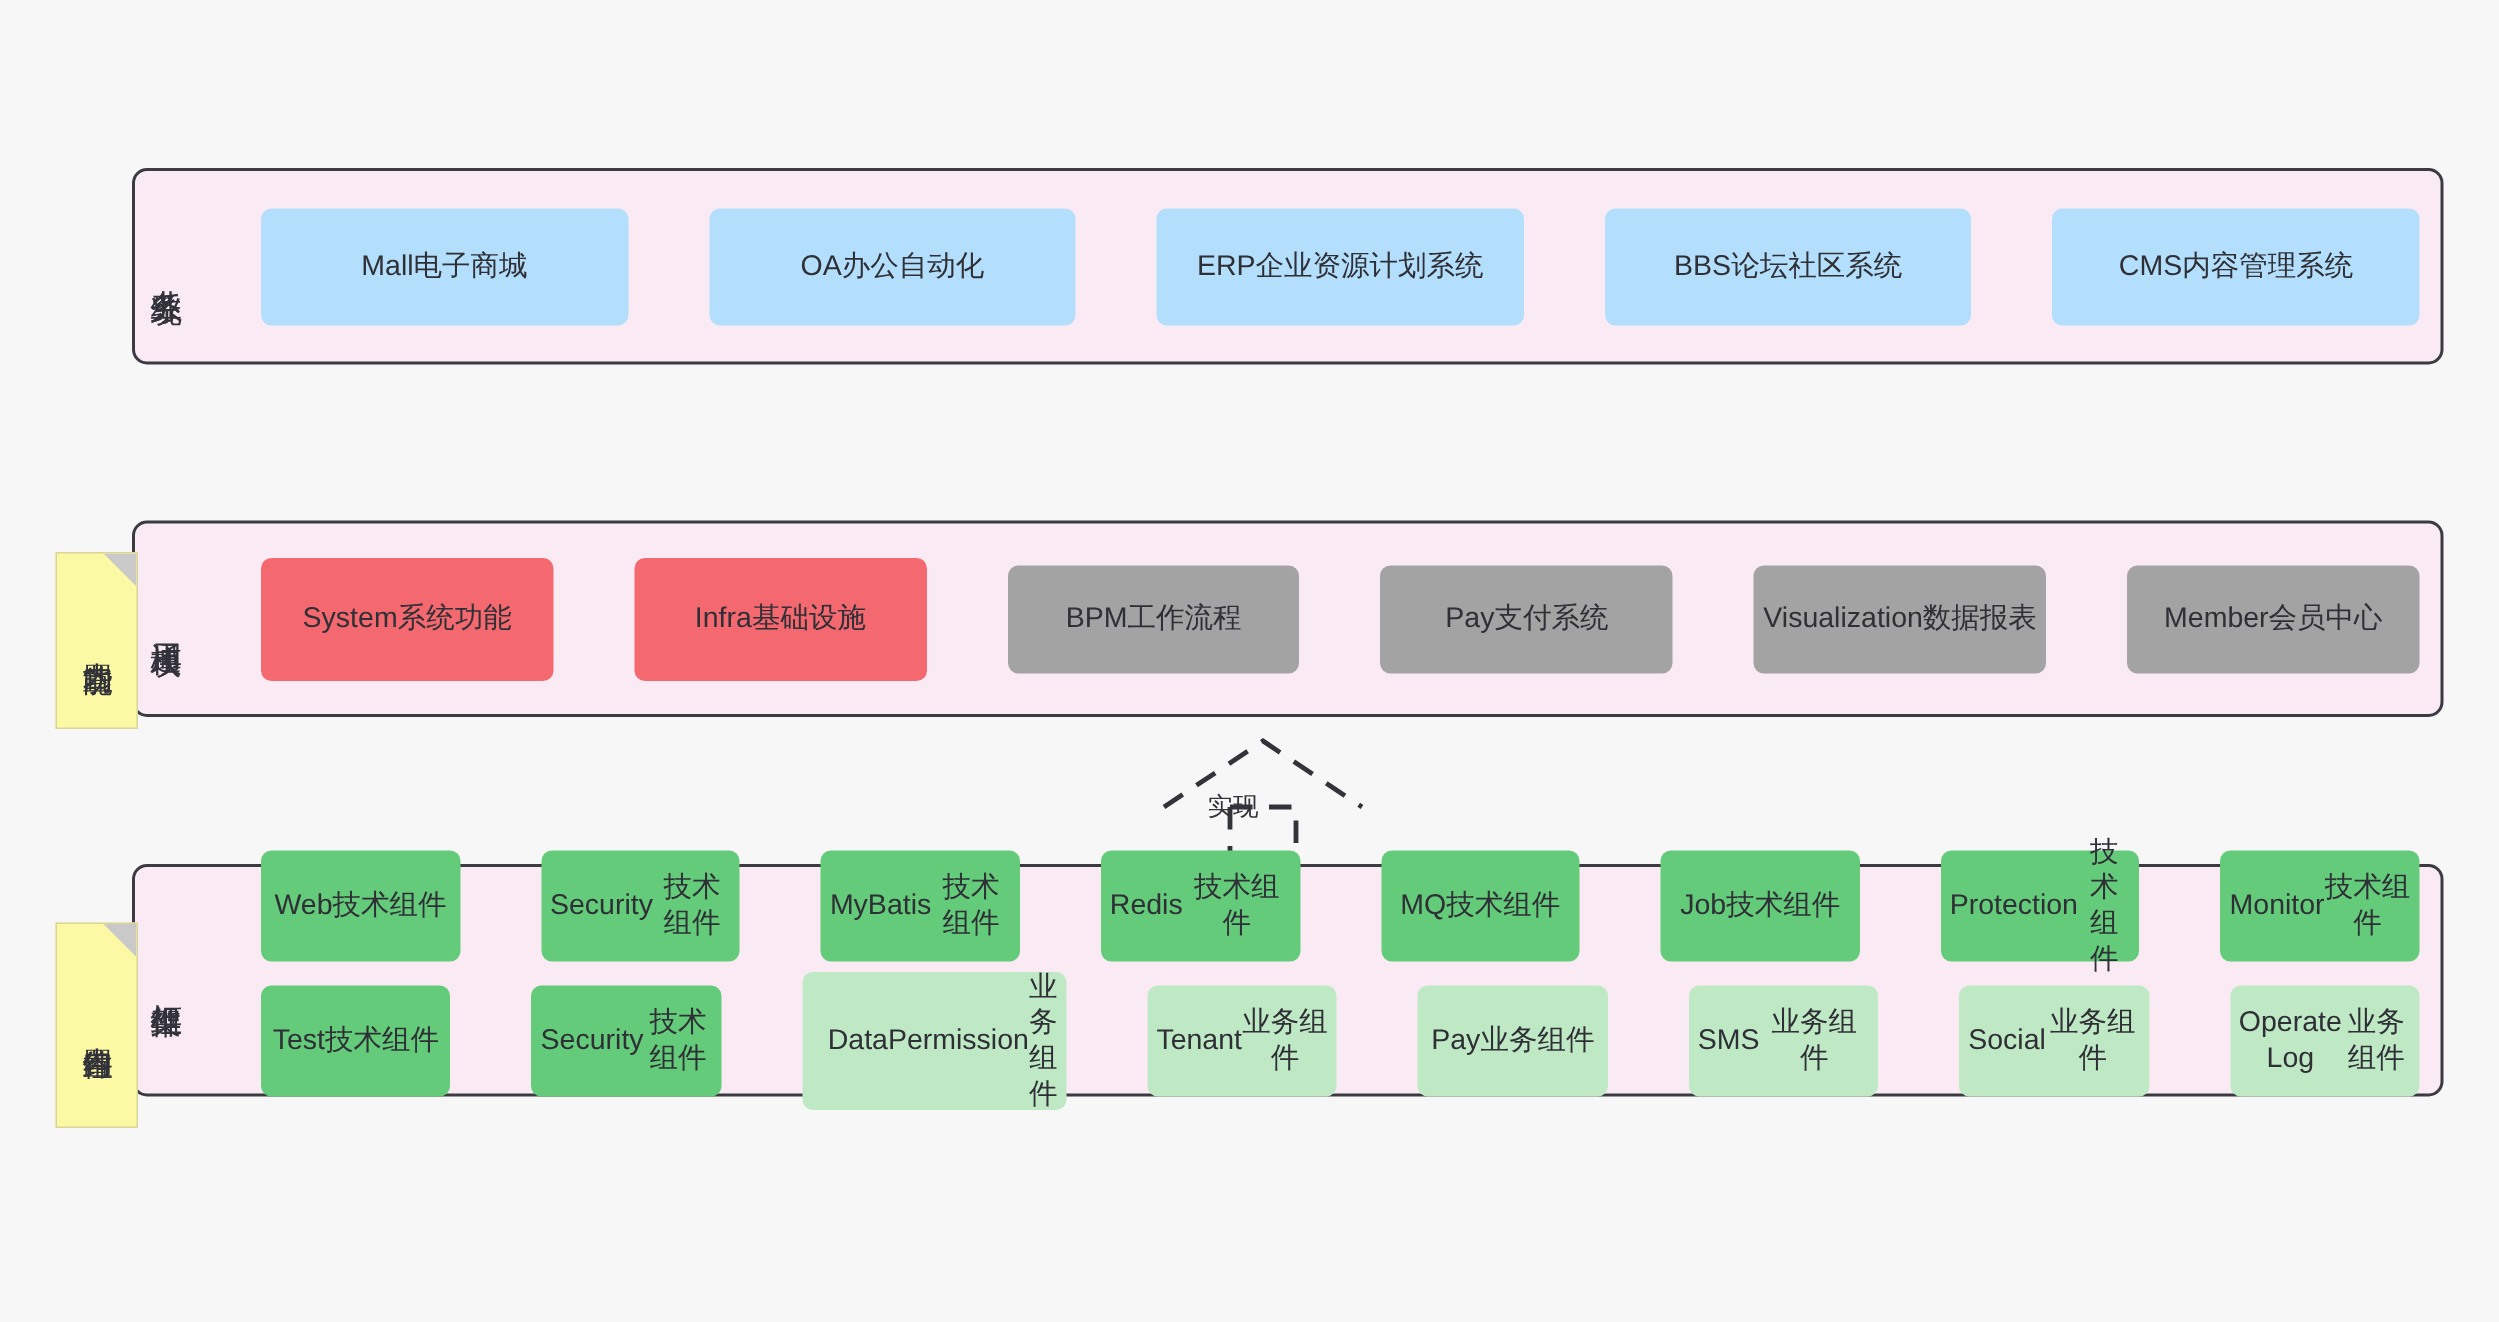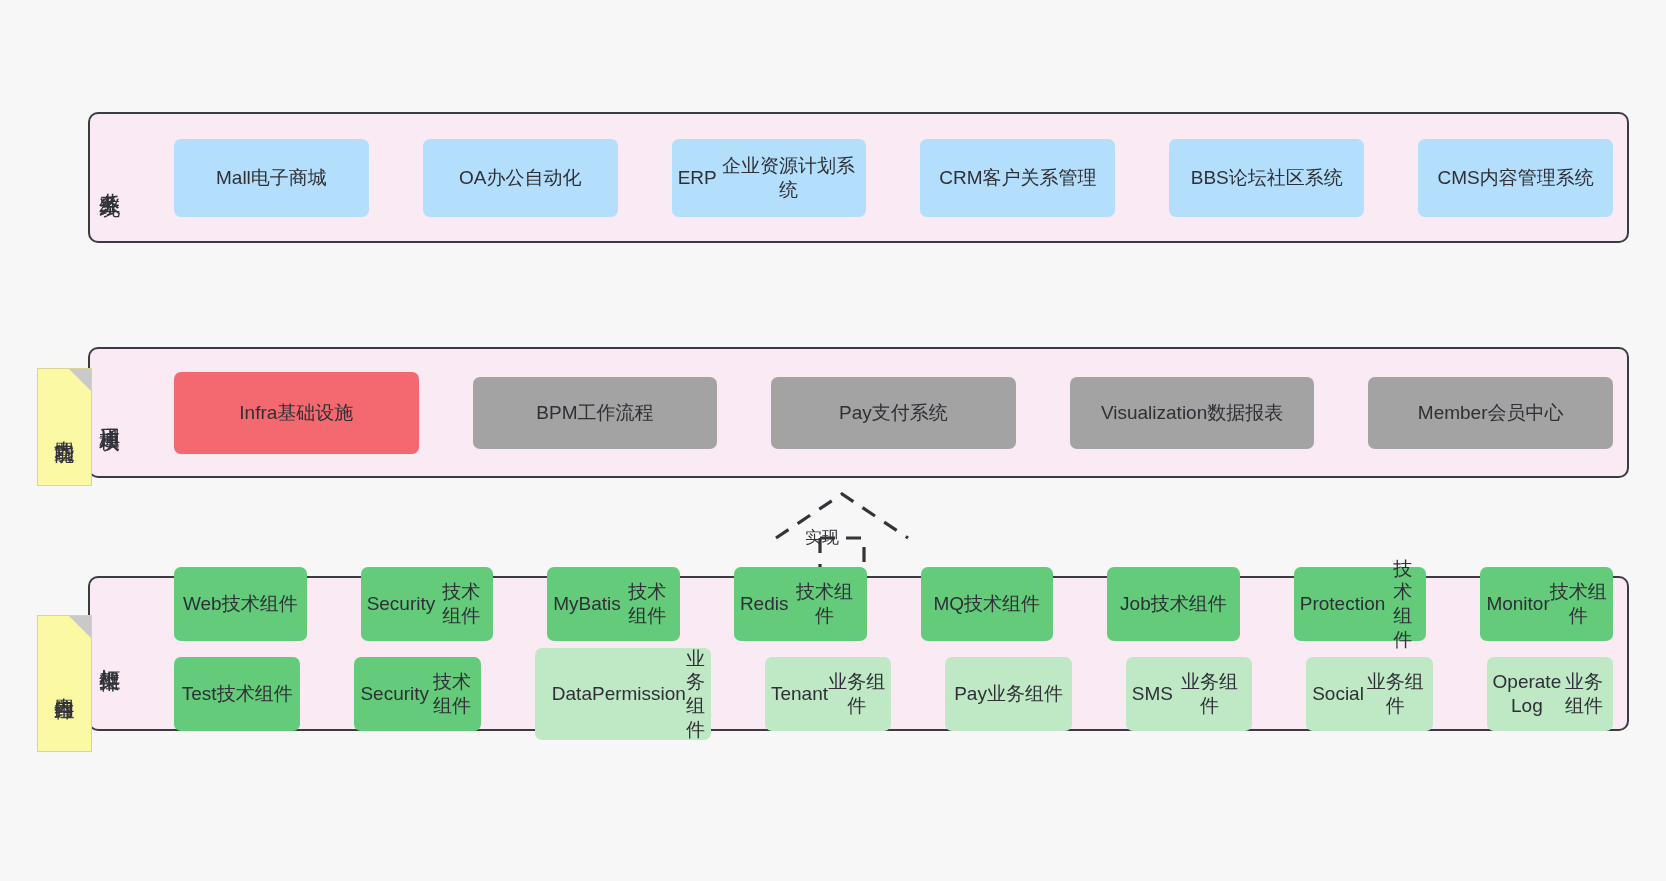--- a/index.html
+++ b/index.html
@@ -145,43 +145,43 @@
       <div class="node biz">
         <span class="l1">OA</span>
         <span class="l2">办公自动化</span>
       </div>
 
       <div class="node biz">
         <span class="l1">ERP</span>
         <span class="l2">企业资源计划系统</span>
       </div>
 
-      <div class="node biz">
-        <span class="l1">CRM</span>
-        <span class="l2">客户关系管理</span>
-      </div>
 
       <div class="node biz">
         <span class="l1">BBS</span>
         <span class="l2">论坛社区系统</span>
       </div>
 
       <div class="node biz">
         <span class="l1">CMS</span>
         <span class="l2">内容管理系统</span>
       </div>
 
     </div>
   </div>
 
 
   <div class="layer" style="left:88px;top:347px;width:1541px;height:131px;">
     <div class="layer-title">通用模块</div>
     <div class="layer-body">
 
+      <div class="node core-strong">
+        <span class="l1">System</span>
+        <span class="l2">系统功能</span>
+      </div>
 
       <div class="node core-strong">
         <span class="l1">Infra</span>
         <span class="l2">基础设施</span>
       </div>
 
       <div class="node core-soft">
         <span class="l1">BPM</span>
         <span class="l2">工作流程</span>
       </div>

